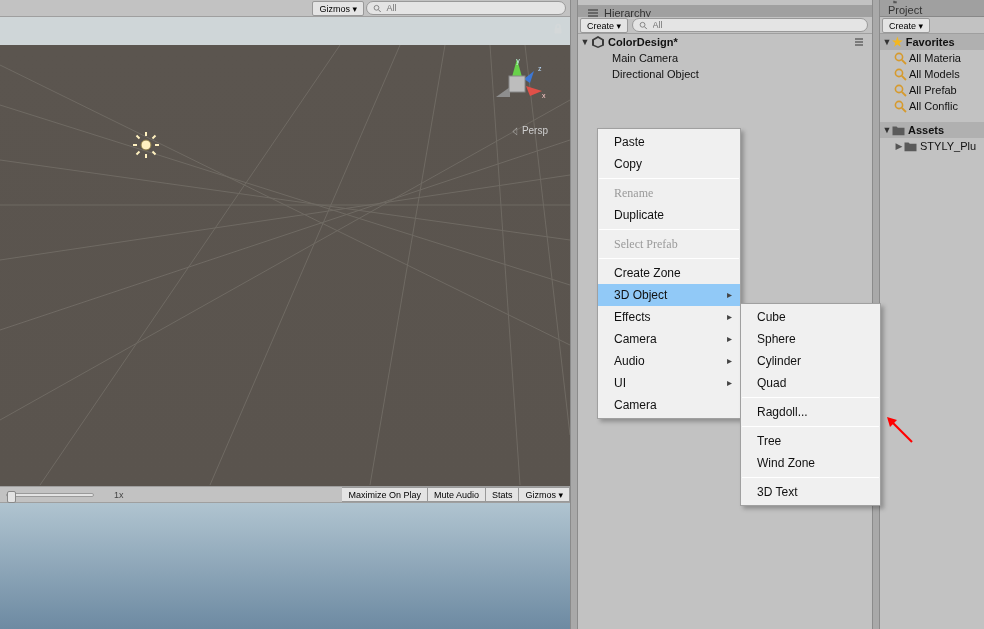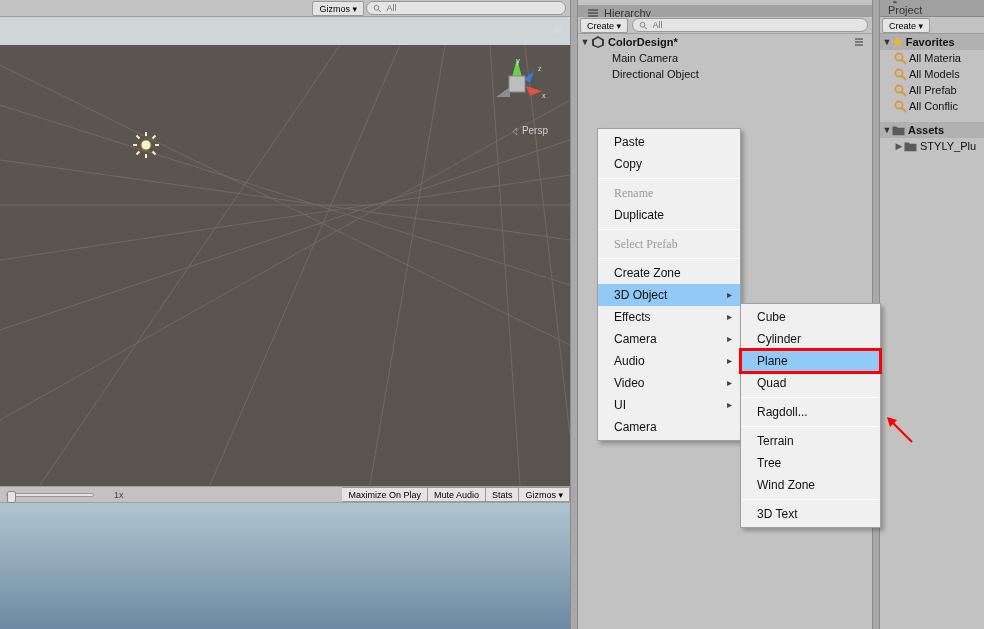--- a/index.html
+++ b/index.html
@@ -368,34 +368,32 @@
     <div class="mi disabled">Rename</div>
     <div class="mi">Duplicate</div>
     <div class="sep"></div>
     <div class="mi disabled">Select Prefab</div>
     <div class="sep"></div>
     <div class="mi">Create Zone</div>
     <div class="mi sub hl">3D Object</div>
     <div class="mi sub">Effects</div>
     <div class="mi sub">Camera</div>
     <div class="mi sub">Audio</div>
-    <div class="mi sub">Video</div>
     <div class="mi sub">UI</div>
     <div class="mi">Camera</div>
   </div>
 
   <div class="menu menu2">
     <div class="mi">Cube</div>
+    <div class="mi">Sphere</div>
     <div class="mi">Cylinder</div>
-    <div class="mi hl boxed">Plane</div>
     <div class="mi">Quad</div>
     <div class="sep"></div>
     <div class="mi">Ragdoll...</div>
     <div class="sep"></div>
-    <div class="mi">Terrain</div>
     <div class="mi">Tree</div>
     <div class="mi">Wind Zone</div>
     <div class="sep"></div>
     <div class="mi">3D Text</div>
   </div>
 
   <svg class="red-arrow" viewBox="0 0 30 30">
     <line x1="28" y1="28" x2="6" y2="6" stroke="#ff0000" stroke-width="2.2"></line>
     <polygon points="3,3 13,6 6,13" fill="#ff0000"></polygon>
   </svg>

